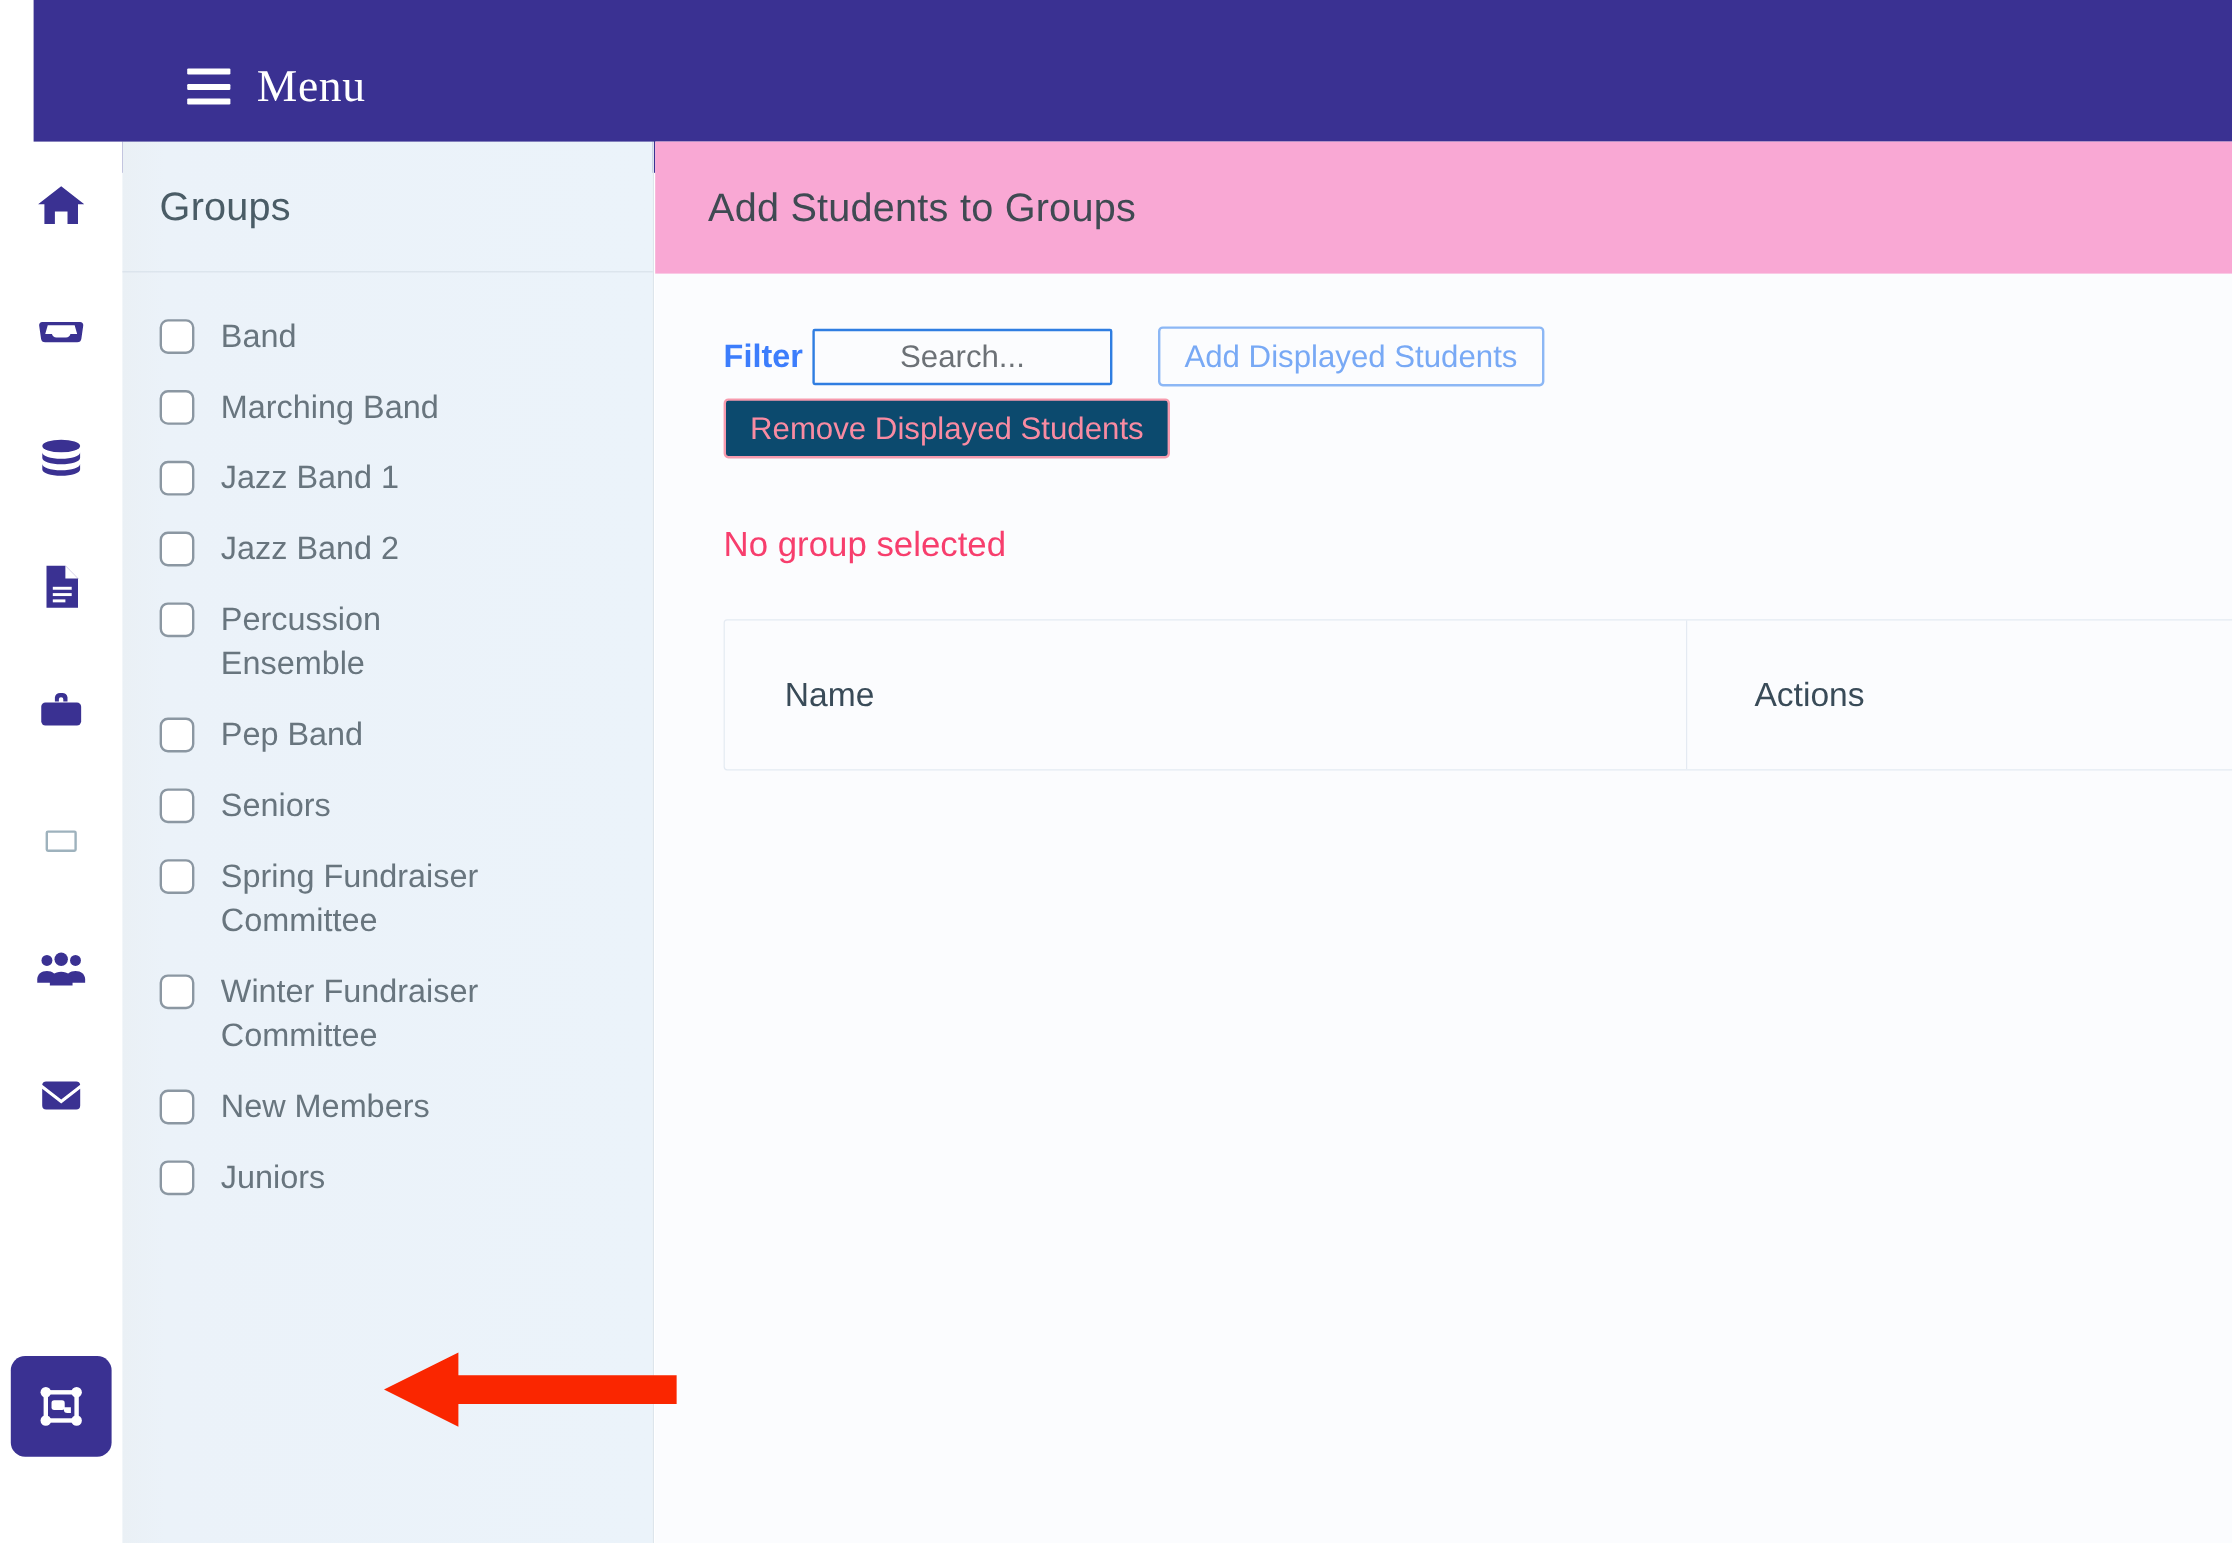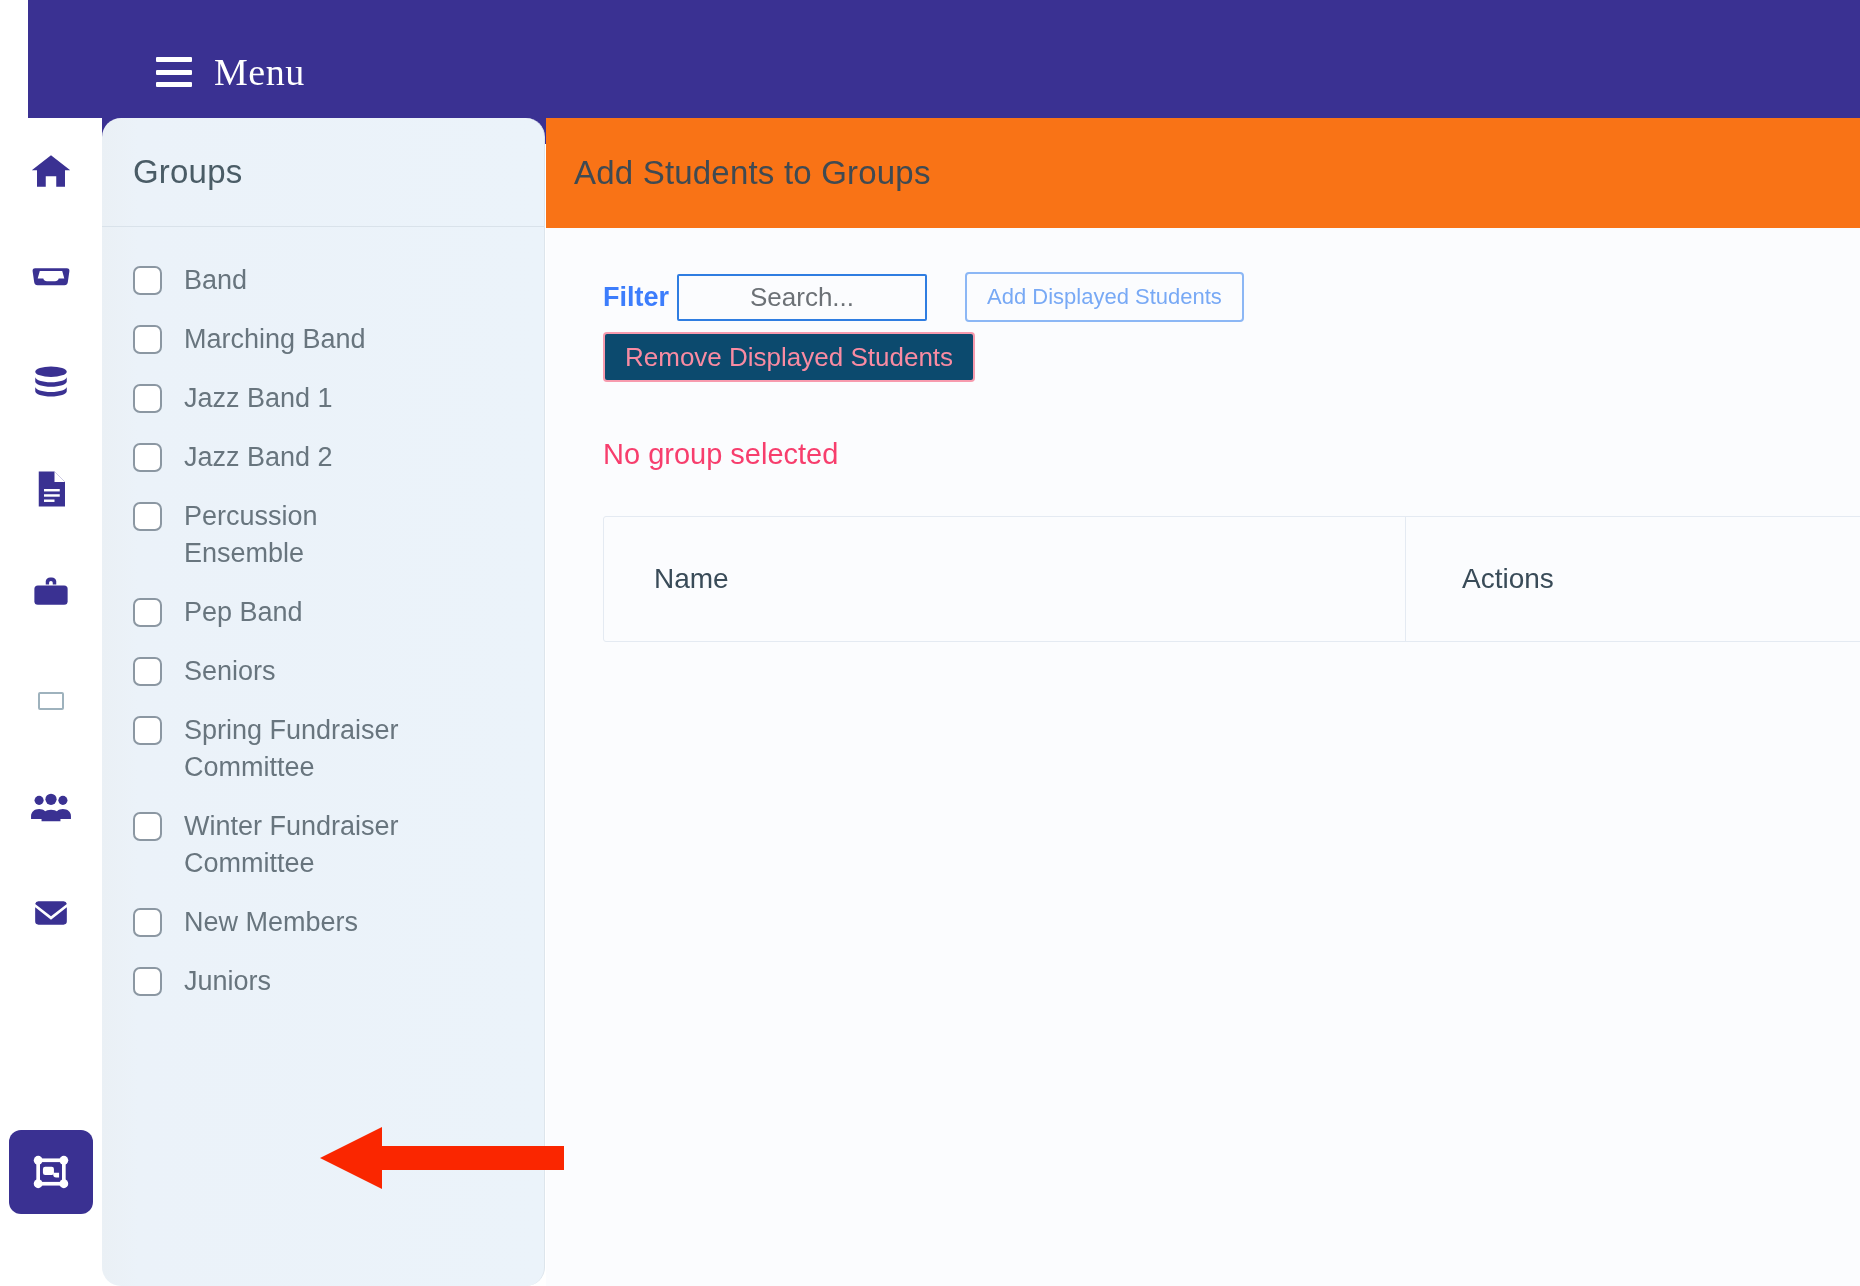--- a/index.html
+++ b/index.html
@@ -60,21 +60,20 @@
     border: 2px solid #9eb2bd;
     border-radius: 2px;
   }
 
   
   .groups-panel {
     position: absolute; top: 118px; left: 102px;
     width: 443px; height: 1168px;
     background: linear-gradient(to right, #eaf0f5 0%, #ebf2f9 8%, #ebf3fa 100%);
     border-right: 1px solid #dde5ec;
-    border-radius: 19px;
   }
   .groups-header {
     height: 109px;
     display: flex; align-items: center;
     padding-left: 31px;
     border-bottom: 1px solid #d9e2ea;
   }
   .groups-title {
     font-size: 33px;
     color: #4a5c66;
@@ -102,23 +101,23 @@
   }
 
   
   .main {
     position: absolute; top: 118px; left: 546px;
     width: 1314px; height: 1168px;
     background: #fbfcfe;
   }
   .main-banner {
     height: 110px;
-    background: #f97316;
+    background: #f9a8d4;
     display: flex; align-items: center;
-    padding-left: 28px;
+    padding-left: 44px;
   }
   .main-banner-title {
     font-size: 33px;
     color: #3f4a52;
     letter-spacing: 0.2px;
   }
   .main-body { padding: 44px 0 0 57px; }
 
   .filter-row { display: flex; align-items: center; }
   .filter-label {
@@ -143,21 +142,21 @@
   .btn-add {
     margin-left: 38px;
     height: 50px;
     padding: 0 20px;
     display: flex; align-items: center;
     border: 2px solid #8cb7f5;
     border-radius: 4px;
     background: #fbfcfe;
     color: #78a9f5;
     font-family: "Liberation Sans", sans-serif;
-    font-size: 22px;
+    font-size: 26px;
     cursor: pointer;
   }
   .btn-remove {
     margin-top: 10px;
     height: 50px;
     padding: 0 20px;
     display: inline-flex; align-items: center;
     border: 2px solid #f79bae;
     border-radius: 4px;
     background: #0c4a6e;

